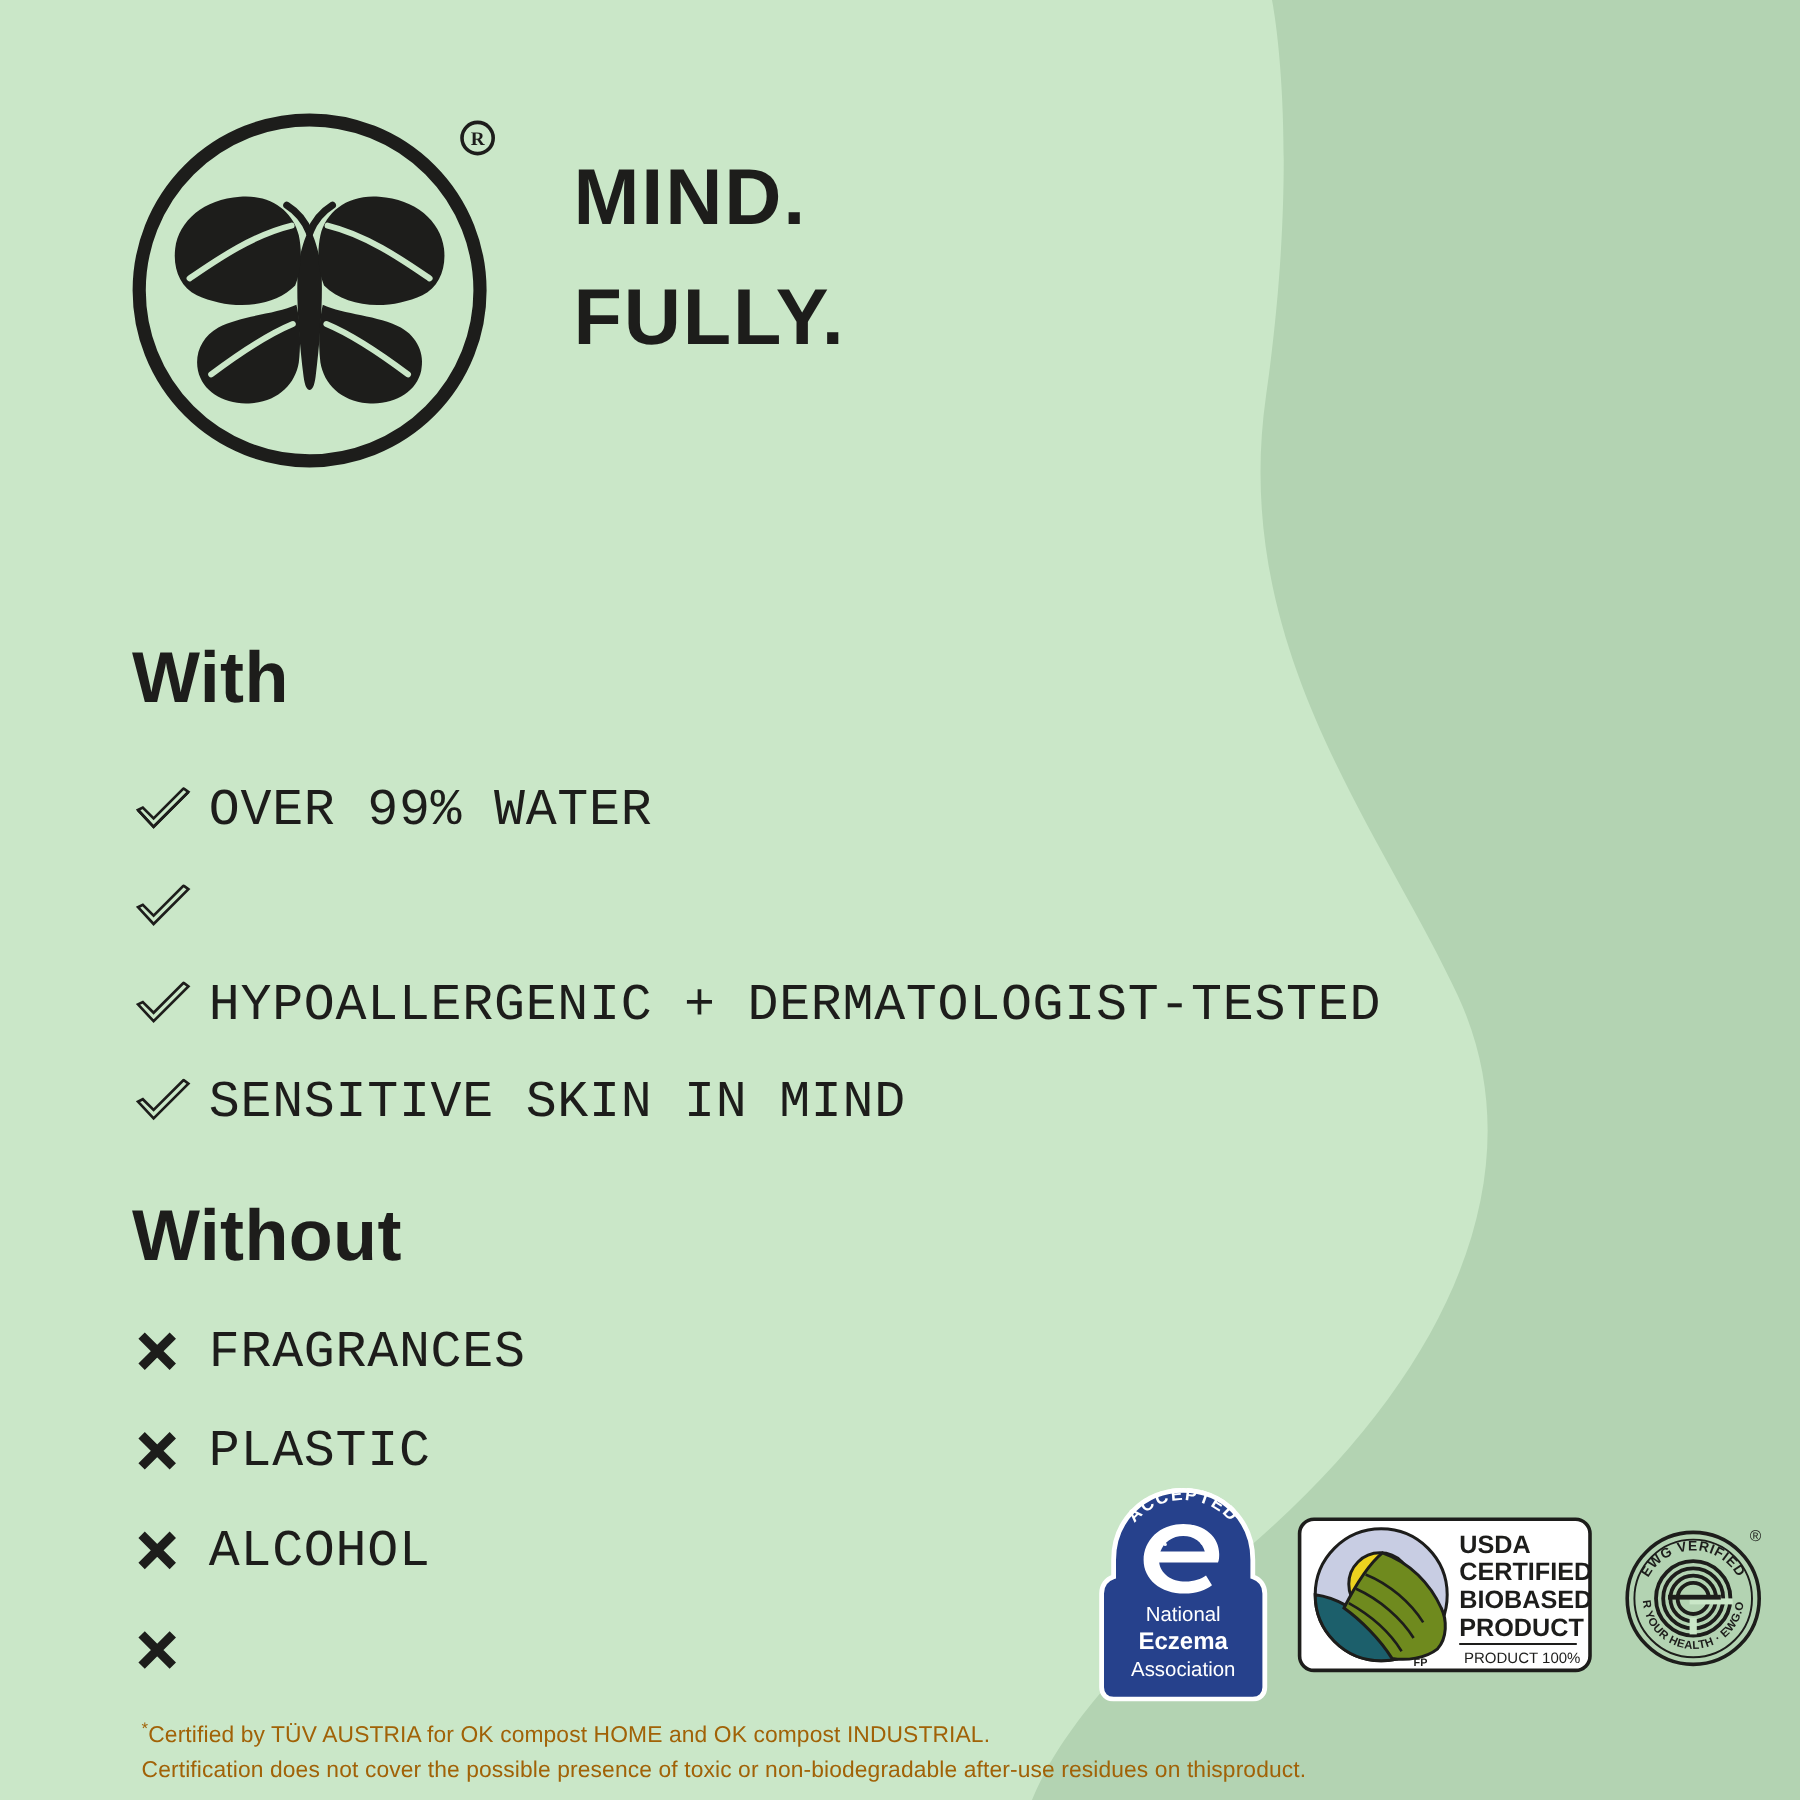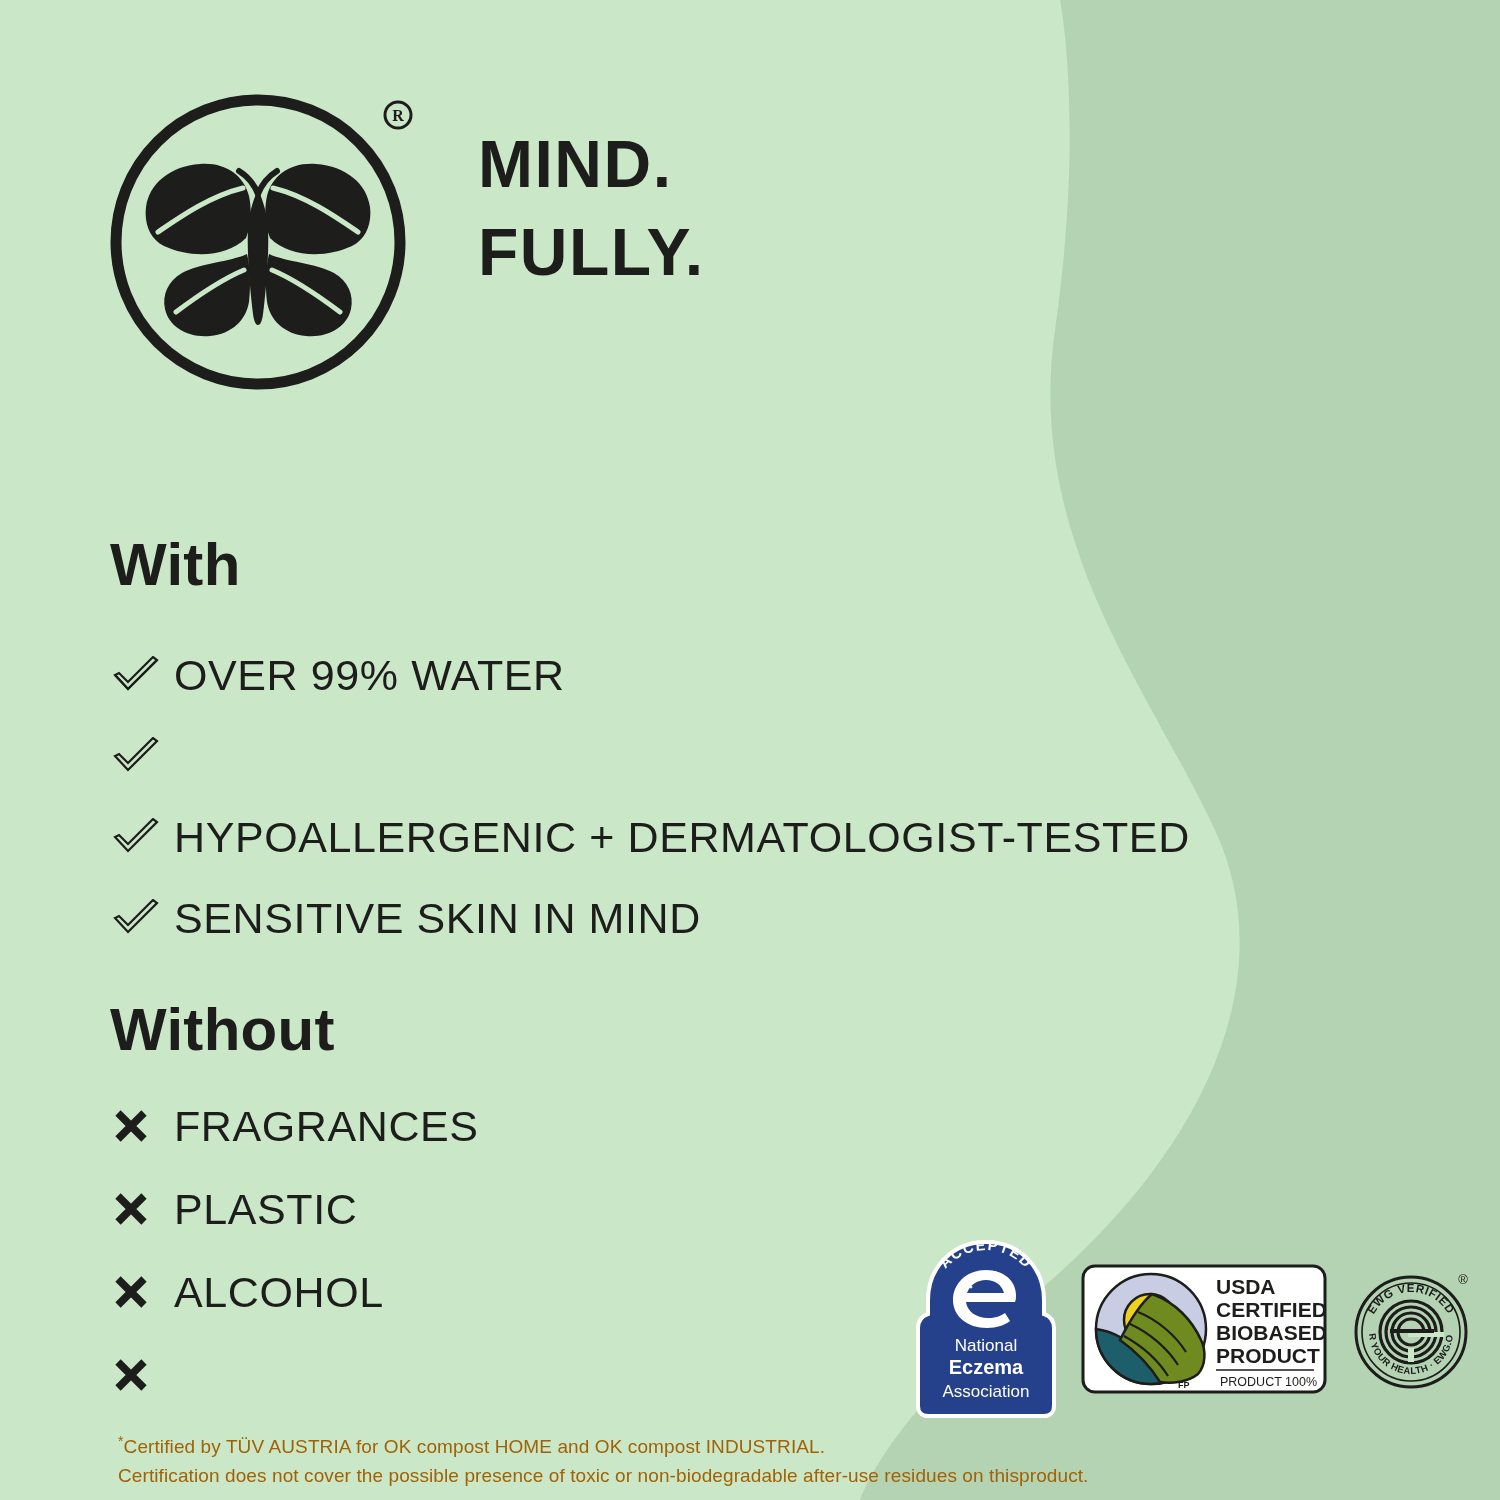--- a/index.html
+++ b/index.html
@@ -43,20 +43,21 @@
     width: 310px;
     height: 340px;
     flex: 0 0 auto;
   }
   .logo-mark svg { display: block; }
   .brand-lines {
     margin-left: 60px;
     margin-top: 48px;
     display: flex;
     flex-direction: column;
+    gap: 12px;
   }
   .brand-line {
     font-size: 66px;
     font-weight: 700;
     letter-spacing: 1.5px;
     line-height: 1.34;
     white-space: nowrap;
     color: #1d1d1b;
     position: relative;
   }
@@ -104,20 +105,21 @@
     justify-content: flex-start;
   }
   .mark svg { display: block; }
 
   .item-text {
     font-size: 43px;
     letter-spacing: 0.6px;
     font-weight: 400;
     color: #1d1d1b;
     white-space: nowrap;
+    font-family: Liberation Mono, monospace;
   }
   .item-text sup {
     font-size: 24px;
     vertical-align: super;
     line-height: 0;
   }
 
   
   .badges {
     position: absolute;

